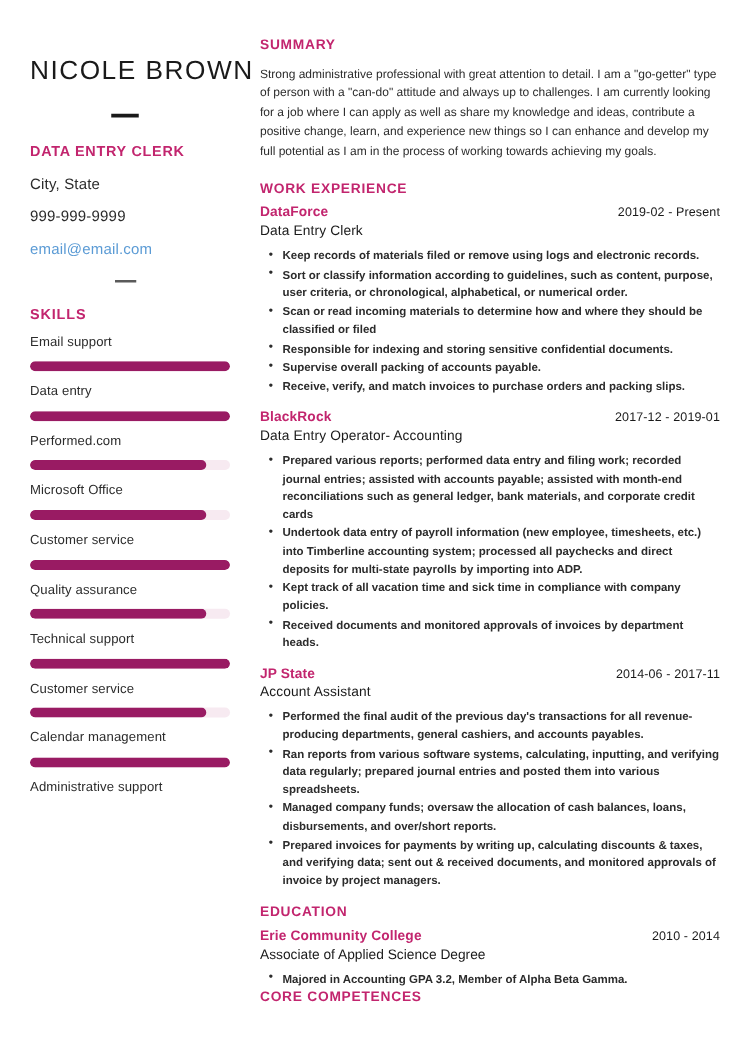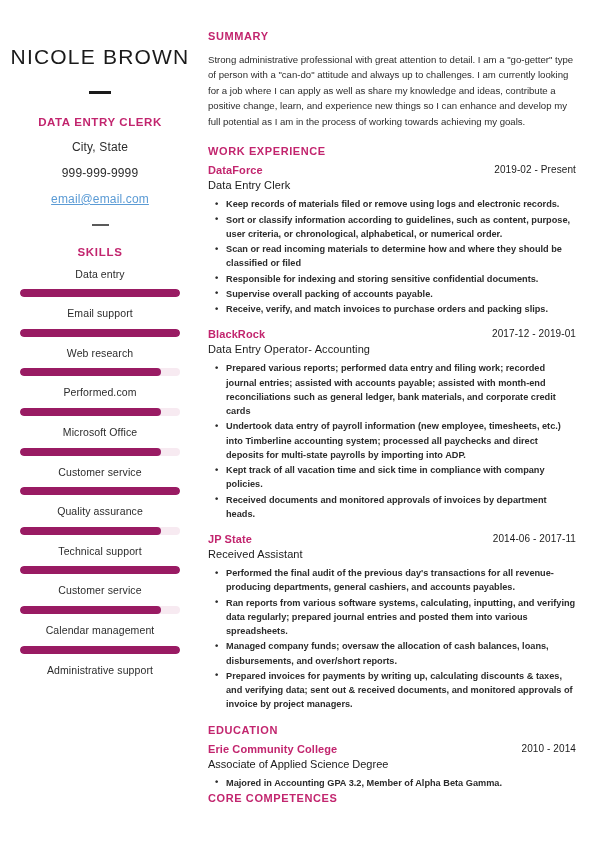--- a/index.html
+++ b/index.html
@@ -21,22 +21,21 @@
     display: flex;
     box-sizing: border-box;
     position: relative;
   }
 
   
   .left-col {
     width: 200px;
     flex: 0 0 200px;
     box-sizing: border-box;
-    padding: 0 10px;
-    text-align: center;
+    padding: 0 24px;
     position: relative;
   }
   .candidate-name {
     font-size: 21px;
     font-weight: 400;
     letter-spacing: 1.2px;
     color: #1a1a1a;
     margin-top: 45px;
     line-height: 1.15;
     white-space: nowrap;
@@ -55,21 +54,20 @@
     color: #c2256e;
   }
   .contact-line {
     margin-top: 12px;
     font-size: 12px;
     color: #2c2c2c;
     letter-spacing: 0.15px;
   }
   .contact-line.email {
     color: #5b9bd5;
-    text-decoration: underline;
   }
   .rule-thin {
     width: 17px;
     height: 2px;
     background: #5a5a5a;
     margin: 18px auto 0 auto;
   }
   .skills-heading {
     margin-top: 20px;
     font-size: 11.5px;
@@ -119,21 +117,21 @@
     font-size: 9.6px;
     line-height: 1.62;
     color: #2c2c2c;
     text-align: left;
     margin-bottom: 16px;
   }
   .exp-entry { margin-bottom: 12px; }
   .exp-head {
     display: flex;
     justify-content: space-between;
-    align-items: flex-start;
+    align-items: flex-end;
   }
   .exp-company {
     font-size: 11px;
     font-weight: 700;
     color: #c2256e;
     letter-spacing: 0.1px;
   }
   .exp-dates {
     font-size: 10px;
     color: #1a1a1a;
@@ -197,35 +195,29 @@
     <div class="candidate-name">NICOLE BROWN</div>
     <div class="rule-thick"></div>
     <div class="job-title-left">DATA ENTRY CLERK</div>
     <div class="contact-line">City, State</div>
     <div class="contact-line">999-999-9999</div>
     <div class="contact-line email">email@email.com</div>
     <div class="rule-thin"></div>
     <div class="skills-heading">SKILLS</div>
     <div id="skills-list">
         <div class="skill">
+          <div class="skill-label">Email support</div>
+          <div class="skill-track">
+            <div class="skill-fill" style="width: 100%;"></div>
+          </div>
+        </div>
+        <div class="skill">
           <div class="skill-label">Data entry</div>
           <div class="skill-track">
             <div class="skill-fill" style="width: 100%;"></div>
-          </div>
-        </div>
-        <div class="skill">
-          <div class="skill-label">Email support</div>
-          <div class="skill-track">
-            <div class="skill-fill" style="width: 100%;"></div>
-          </div>
-        </div>
-        <div class="skill">
-          <div class="skill-label">Web research</div>
-          <div class="skill-track">
-            <div class="skill-fill" style="width: 88%;"></div>
           </div>
         </div>
         <div class="skill">
           <div class="skill-label">Performed.com</div>
           <div class="skill-track">
             <div class="skill-fill" style="width: 88%;"></div>
           </div>
         </div>
         <div class="skill">
           <div class="skill-label">Microsoft Office</div>
@@ -305,21 +297,21 @@
               <li>Undertook data entry of payroll information (new employee, timesheets, etc.) into Timberline accounting system; processed all paychecks and direct deposits for multi-state payrolls by importing into ADP.</li>
               <li>Kept track of all vacation time and sick time in compliance with company policies.</li>
               <li>Received documents and monitored approvals of invoices by department heads.</li>
             </ul>
           </div>
           <div class="exp-entry">
             <div class="exp-head">
               <div class="exp-company">JP State</div>
               <div class="exp-dates">2014-06 - 2017-11</div>
             </div>
-            <div class="exp-role">Received Assistant</div>
+            <div class="exp-role">Account Assistant</div>
             <ul class="bullets">
               <li>Performed the final audit of the previous day's transactions for all revenue-producing departments, general cashiers, and accounts payables.</li>
               <li>Ran reports from various software systems, calculating, inputting, and verifying data regularly; prepared journal entries and posted them into various spreadsheets.</li>
               <li>Managed company funds; oversaw the allocation of cash balances, loans, disbursements, and over/short reports.</li>
               <li>Prepared invoices for payments by writing up, calculating discounts &amp; taxes, and verifying data; sent out &amp; received documents, and monitored approvals of invoice by project managers.</li>
             </ul>
           </div>
         </div>
     </section>
 

